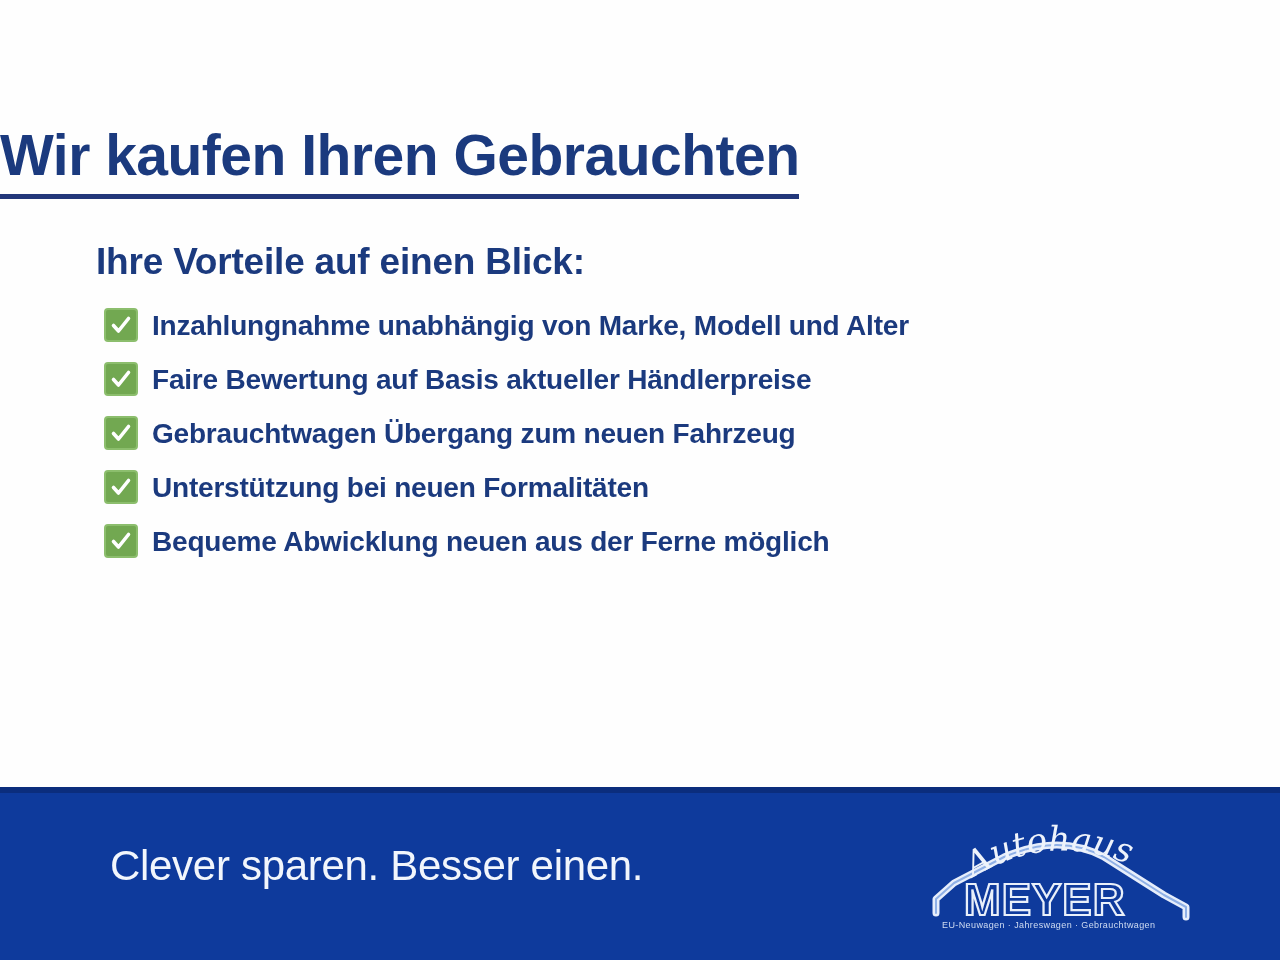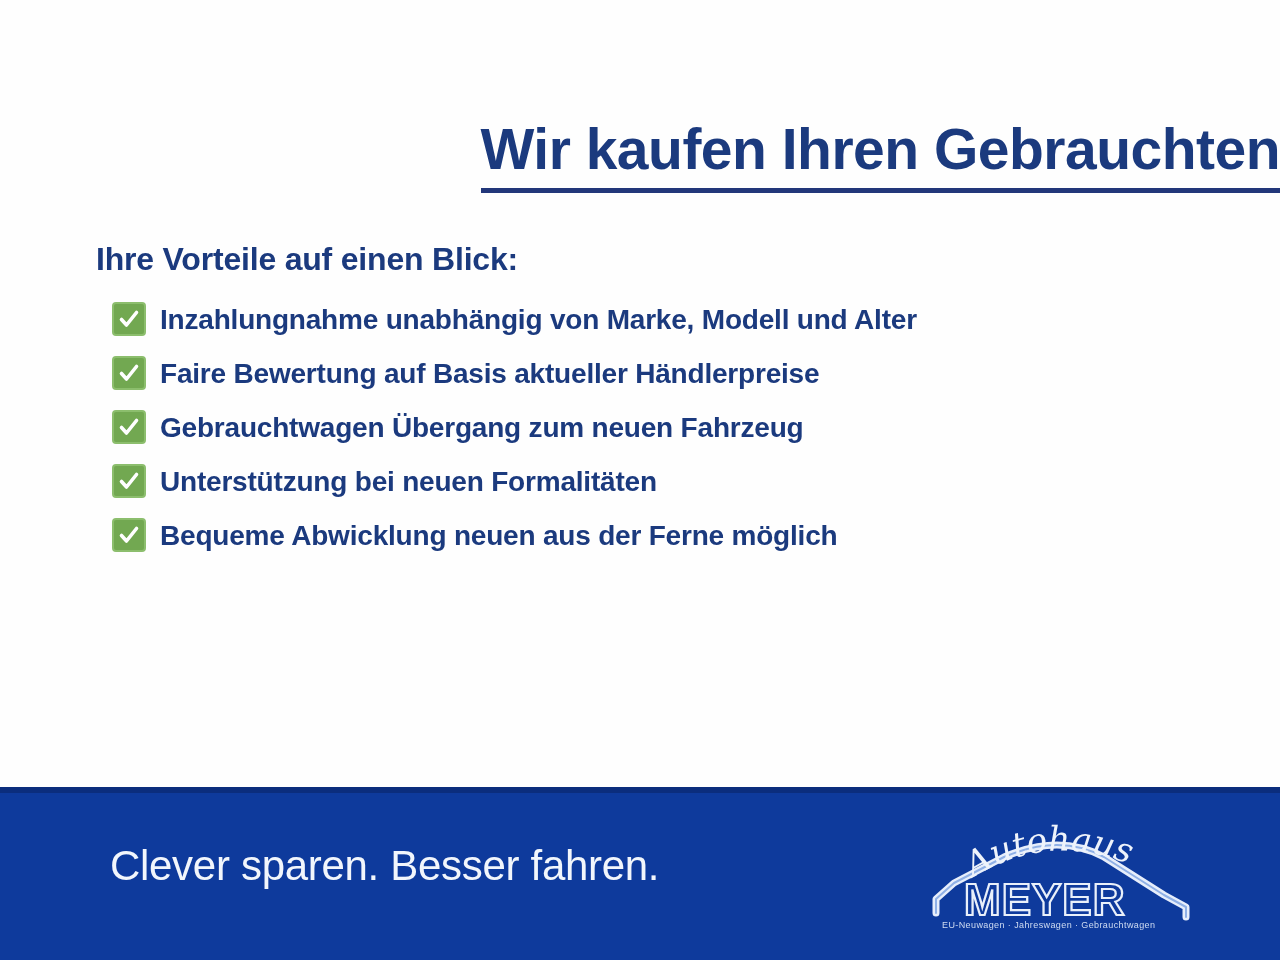--- a/index.html
+++ b/index.html
@@ -20,24 +20,24 @@
     position: relative;
     width: 1280px;
     height: 960px;
     background: #fefefe;
     box-sizing: border-box;
   }
 
   
   .headline-wrap {
     position: absolute;
-    top: 82px;
+    top: 88px;
     left: 0;
     width: 1280px;
-    text-align: right;
+    text-align: left;
   }
   .headline {
     display: inline-block;
     font-size: 57px;
     font-weight: bold;
     color: #1b3a7e;
     letter-spacing: -0.5px;
     line-height: 1.05;
     padding-bottom: 8px;
     border-bottom: 5px solid #22377a;
@@ -45,30 +45,30 @@
   }
 
   
   .benefits {
     position: absolute;
     top: 240px;
     left: 96px;
     width: 1120px;
   }
   .benefits-title {
-    font-size: 32px;
+    font-size: 37px;
     font-weight: bold;
     color: #1b3a7e;
     margin: 0 0 22px 0;
     line-height: 1.2;
     letter-spacing: -0.2px;
   }
   .benefit-list {
     list-style: none;
-    margin: 16px;
+    margin: 8px;
     padding: 0;
   }
   .benefit-item {
     display: flex;
     align-items: center;
     margin-bottom: 16px;
     min-height: 38px;
   }
   .check-icon {
     flex: 0 0 auto;
@@ -208,21 +208,21 @@
           </svg>
         </span>
         <span class="benefit-text">Bequeme Abwicklung neuen aus der Ferne möglich</span>
       </li>
 
     </ul>
   </div>
 
   <div class="footer">
 
-    <div class="tagline">Clever sparen. Besser fahren.</div>
+    <div class="tagline">Clever sparen. Besser einen.</div>
 
     <div class="logo">
       <svg width="270" height="125" viewBox="0 0 270 125" aria-hidden="true">
 
         <path d="M8 102 L8 88 L26 72 L76 46 Q132 22 176 46 L236 84 L258 96 L258 106" fill="none" stroke="#e7eefb" stroke-width="7" stroke-linejoin="round" stroke-linecap="round"></path>
         <path d="M8 102 L8 88 L26 72 L76 46 Q132 22 176 46 L236 84 L258 96 L258 106" fill="none" stroke="#8fb0e6" stroke-width="2" stroke-linejoin="round" stroke-linecap="round"></path>
 
         <path id="arc" d="M34 74 Q132 4 244 76" fill="none" stroke="none"></path>
         <text class="logo-script">
           <textPath href="#arc" startOffset="6%">Autohaus</textPath>

